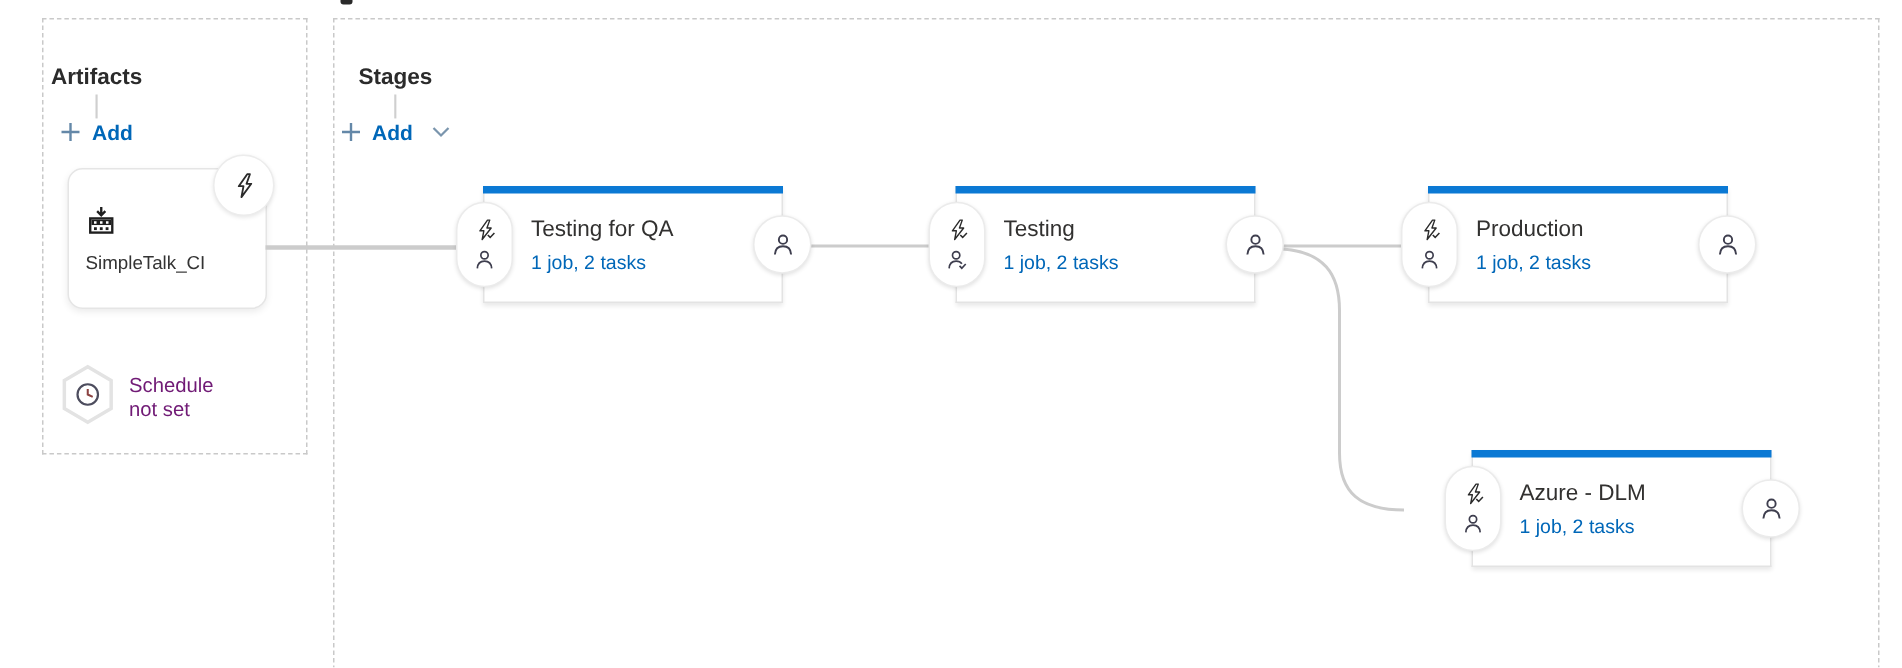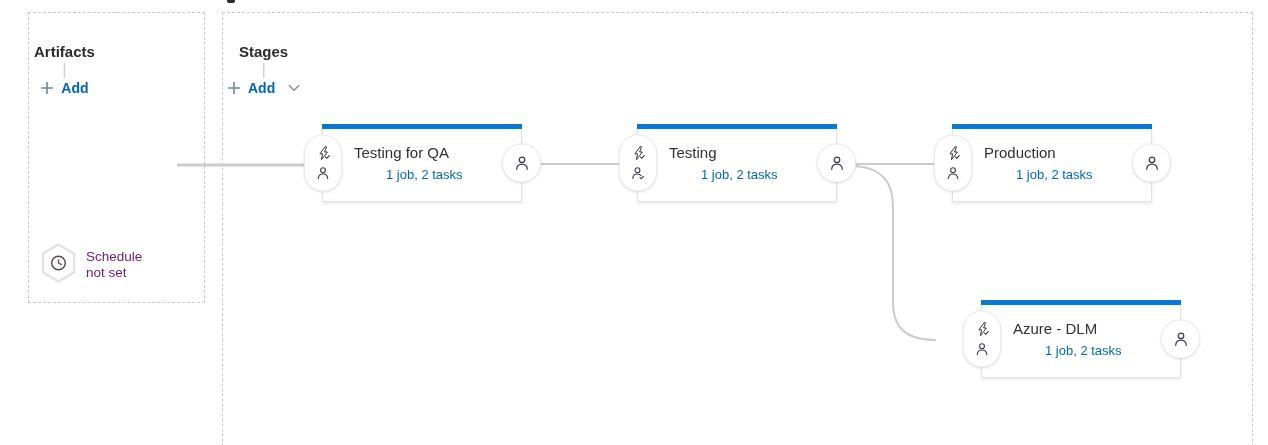--- a/index.html
+++ b/index.html
@@ -37,21 +37,21 @@
   
   .schedule { position:absolute; left:10px; top:228px; display:flex; }
   .schedule-text { position:absolute; left:47px; top:8px; font-size:13.5px; color:#701a75; line-height:16px; }
 
   
   .stage { position:absolute; width:200px; height:78px; background:#fff;
     border:1px solid #e3e3e3; border-top:none; box-shadow:0 2px 3px rgba(0,0,0,.09);
     z-index:3; cursor:pointer;text-decoration:underline; }
   .stage-topbar { position:absolute; top:0; left:-1px; right:-1px; height:5px; background:#0b79d4; }
   .stage-name { position:absolute; left:31px; top:20px; font-size:15px; color:#323130; white-space:nowrap; }
-  .stage-meta { position:absolute; left:31px; top:43px; font-size:13px; color:#0067b8; cursor:pointer; white-space:nowrap;margin-left:32px; }
+  .stage-meta { position:absolute; left:31px; top:43px; font-size:13px; color:#0067b8; cursor:pointer; white-space:nowrap; }
   .pill { position:absolute; left:-19px; top:50%; transform:translateY(-50%);
     width:38px; height:57px; border-radius:19px; background:#fff; border:1px solid #ebebeb;
     box-shadow:0 1px 3px rgba(0,0,0,.12); display:flex; flex-direction:column;
     align-items:center; justify-content:center; gap:4px; cursor:pointer; z-index:4; }
   .circle-badge { position:absolute; right:-20px; top:50%; transform:translateY(-50%);
     width:39px; height:39px; border-radius:50%; background:#fff; border:1px solid #ebebeb;
     box-shadow:0 1px 3px rgba(0,0,0,.12); display:flex; align-items:center; justify-content:center;
     cursor:pointer; z-index:4; }
 
   .frag { position:absolute; left:227px; top:0; width:8px; height:3px; background:#2a2a2a; border-radius:0 0 2px 2px; z-index:0; }
@@ -75,20 +75,39 @@
       <span class="panel-title">Artifacts</span>
       <span class="divider">|</span>
       <span class="add-btn">
         <svg width="14" height="14" viewBox="0 0 14 14">
           <path d="M7 1 V13 M1 7 H13" stroke="#6488a8" stroke-width="1.6" fill="none"></path>
         </svg>
         <span class="add-label">Add</span>
       </span>
     </div>
 
+    <div class="artifact-card">
+      <svg class="artifact-icon" width="21" height="21" viewBox="0 0 20 20">
+        <path d="M10 1 v5 M7.4 3.6 L10 6.2 L12.6 3.6" stroke="#1f1f1f" stroke-width="1.5" fill="none"></path>
+        <rect x="3" y="8.2" width="14" height="9" fill="none" stroke="#1f1f1f" stroke-width="1.5"></rect>
+        <rect x="3.8" y="9" width="12.4" height="3.4" fill="#1f1f1f"></rect>
+        <rect x="5.4" y="10" width="1.6" height="1.6" fill="#fff"></rect>
+        <rect x="9.2" y="10" width="1.6" height="1.6" fill="#fff"></rect>
+        <rect x="13" y="10" width="1.6" height="1.6" fill="#fff"></rect>
+        <rect x="5.4" y="13.8" width="1.8" height="1.8" fill="#1f1f1f"></rect>
+        <rect x="9.1" y="13.8" width="1.8" height="1.8" fill="#1f1f1f"></rect>
+        <rect x="12.8" y="13.8" width="1.8" height="1.8" fill="#1f1f1f"></rect>
+      </svg>
+      <span class="artifact-name">SimpleTalk_CI</span>
+      <span class="cd-badge">
+        <svg width="16" height="18" viewBox="0 0 14 16">
+          <path d="M8.6 1 L3.6 8.1 H6.4 L5.2 14.6 L11 6.7 H8.2 L10.2 1 Z" fill="none" stroke="#2b2b2b" stroke-width="1.1" stroke-linejoin="round"></path>
+        </svg>
+      </span>
+    </div>
 
     <div class="schedule">
       <svg width="39" height="44" viewBox="0 0 40 44">
         <polygon points="20,3 36,12.5 36,31.5 20,41 4,31.5 4,12.5" fill="#fff" stroke="#e3e3e3" stroke-width="2.4"></polygon>
         <circle cx="20" cy="22" r="7" fill="none" stroke="#4d4d5e" stroke-width="1.5"></circle>
         <path d="M20 18.2 V22 L23.4 23.6" fill="none" stroke="#8b4341" stroke-width="1.4"></path>
       </svg>
       <span class="schedule-text">
         <span>Schedule</span><br>
         <span>not set</span>

